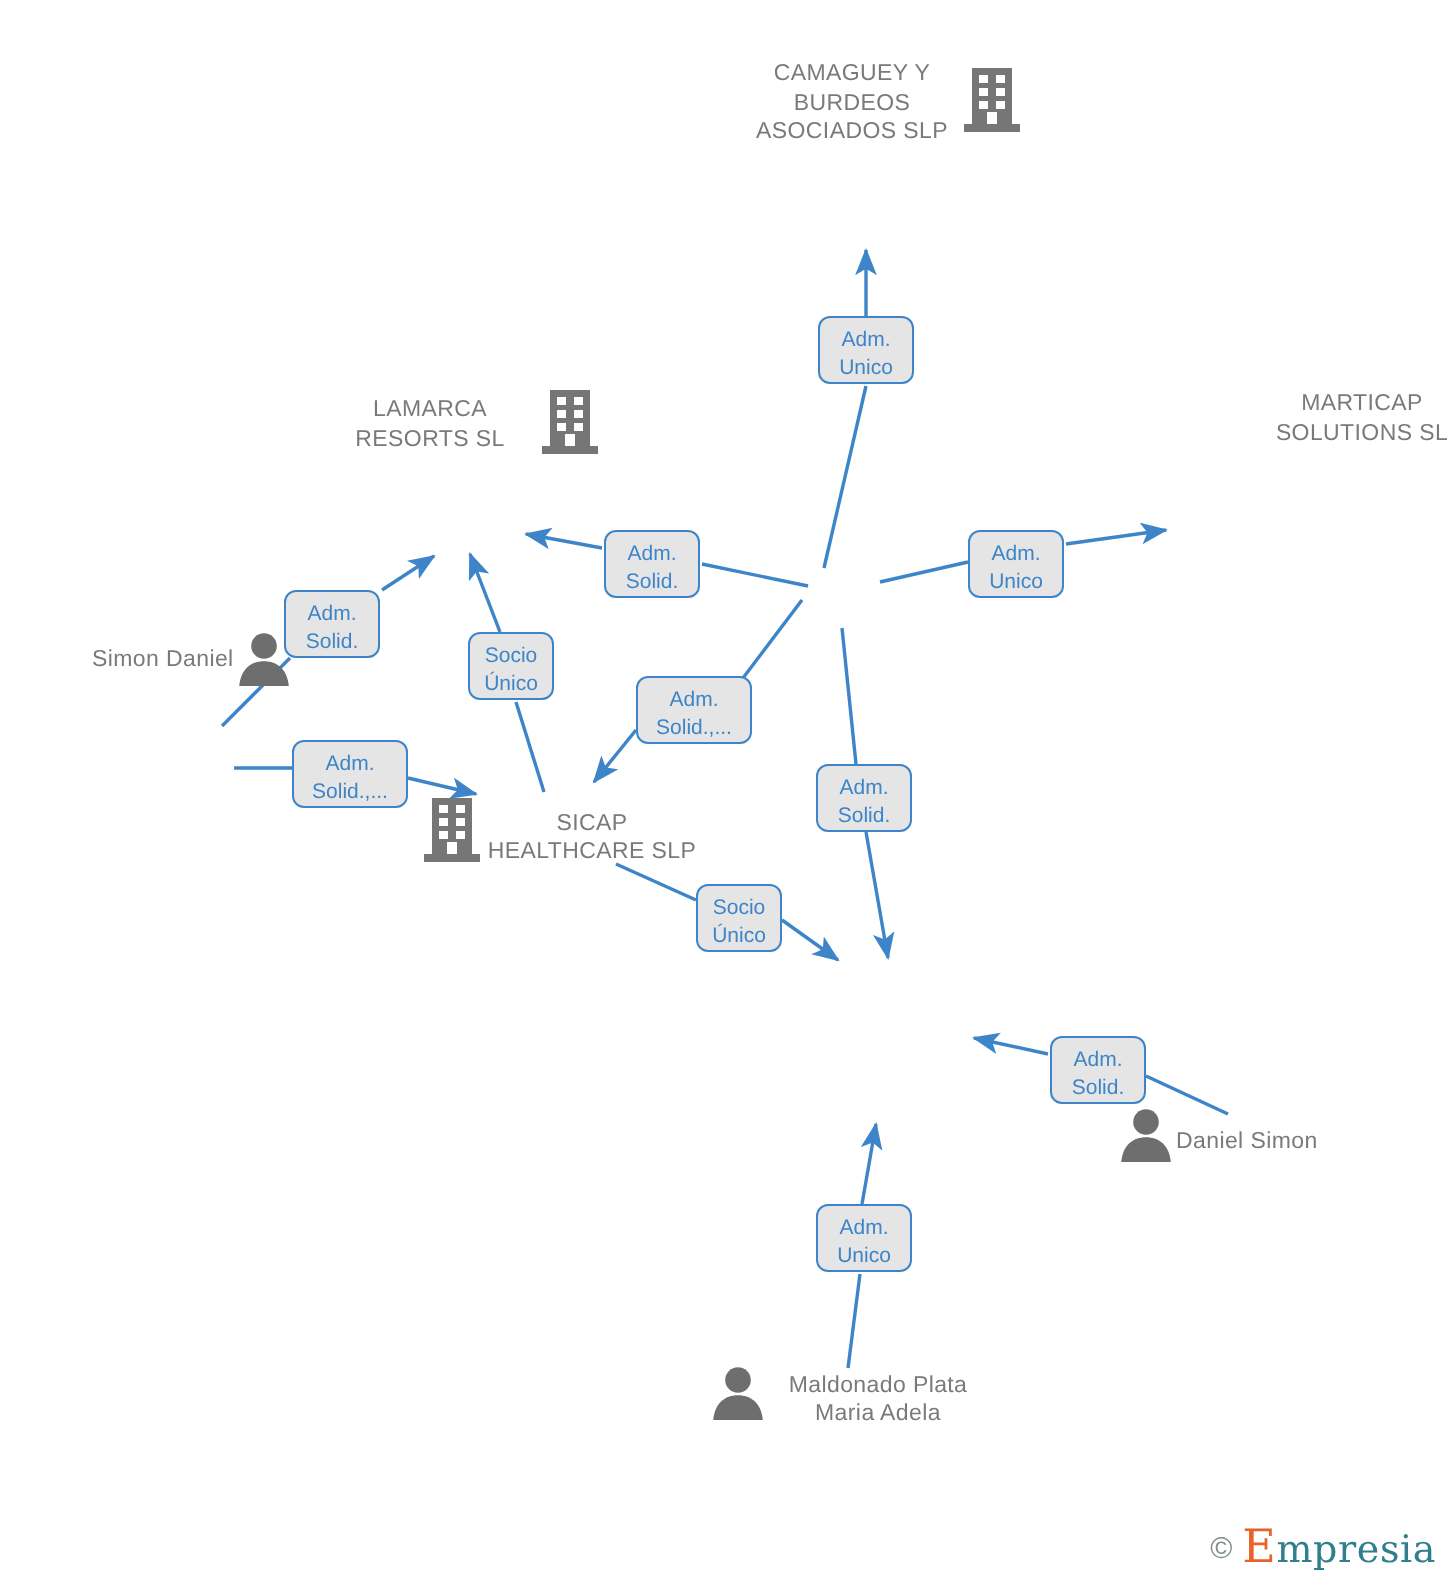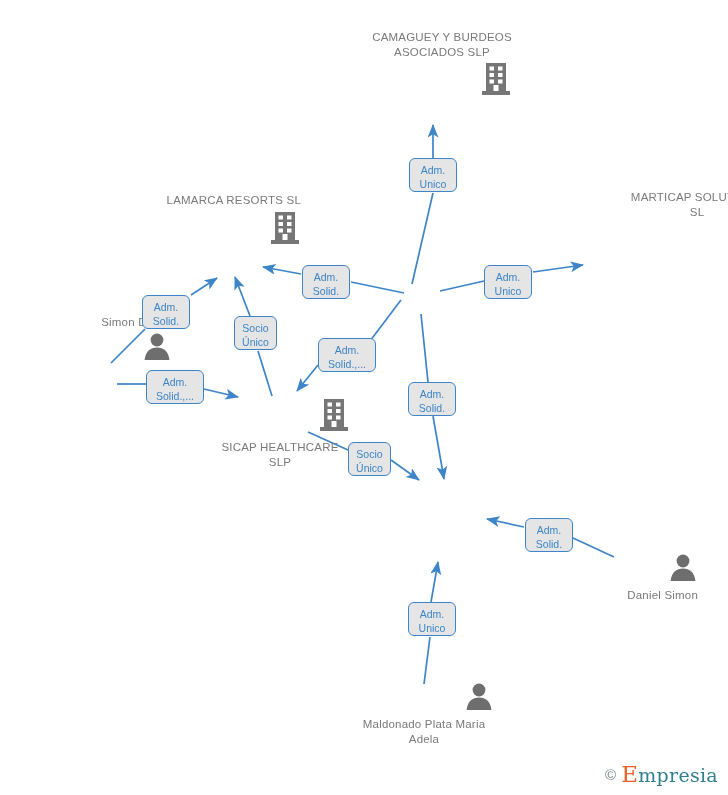--- a/index.html
+++ b/index.html
@@ -1,20 +1,20 @@
 <!DOCTYPE html>
 <html><head>
 <meta charset="utf-8">
 <style>
   html,body{margin:0;padding:0;background:#ffffff;}
   body{font-family:"Liberation Sans",sans-serif;}
   #stage{position:relative;width:728px;height:795px;overflow:hidden;background:#fff;}
   #edges{position:absolute;left:0;top:0;width:728px;height:795px;}
 
-  .node{position:absolute;display:flex;flex-direction:column;align-items:flex-end;width:140px;margin-left:-70px;}
+  .node{position:absolute;display:flex;flex-direction:row;align-items:center;width:140px;margin-left:-70px;}
   .node .caption{font-size:11.5px;line-height:14.5px;color:#7a7a7a;text-align:center;letter-spacing:.2px;}
   .node .caption.below{margin-top:3px;}
   .node .caption.above{margin-bottom:2px;}
   .node.focus .caption{color:#4d4d4d;font-weight:bold;}
 
   .ico{display:block;}
 
   .lbl{position:absolute;box-sizing:border-box;background:#e5e5e5;border:1.6px solid #3d85c8;
        border-radius:6px;color:#3d85c8;font-size:10.5px;line-height:14px;text-align:center;
        padding:4px 5px;white-space:pre-line;z-index:5;}
@@ -156,21 +156,21 @@
         <rect x="13.5" y="24" width="5" height="6"></rect>
       </g>
         </svg>
     </span>
     <div class="caption below">SICAP
 HEALTHCARE SLP</div>
   </div>
 
 
 
-  <div class="node" style="left:102px;top:315px;">
+  <div class="node" style="left:116px;top:315px;">
     <div class="caption above">Simon
 Daniel</div>
     <span class="ico">
       <svg width="30" height="28" viewBox="0 0 30 28">
           <g fill="#6e6e6e">
         <circle cx="15" cy="8" r="6.4"></circle>
         <path d="M2.6,28 C3.4,19.6 8.4,15.6 15,15.6 C21.6,15.6 26.6,19.6 27.4,28 Z"></path>
       </g>
         </svg>
     </span>

